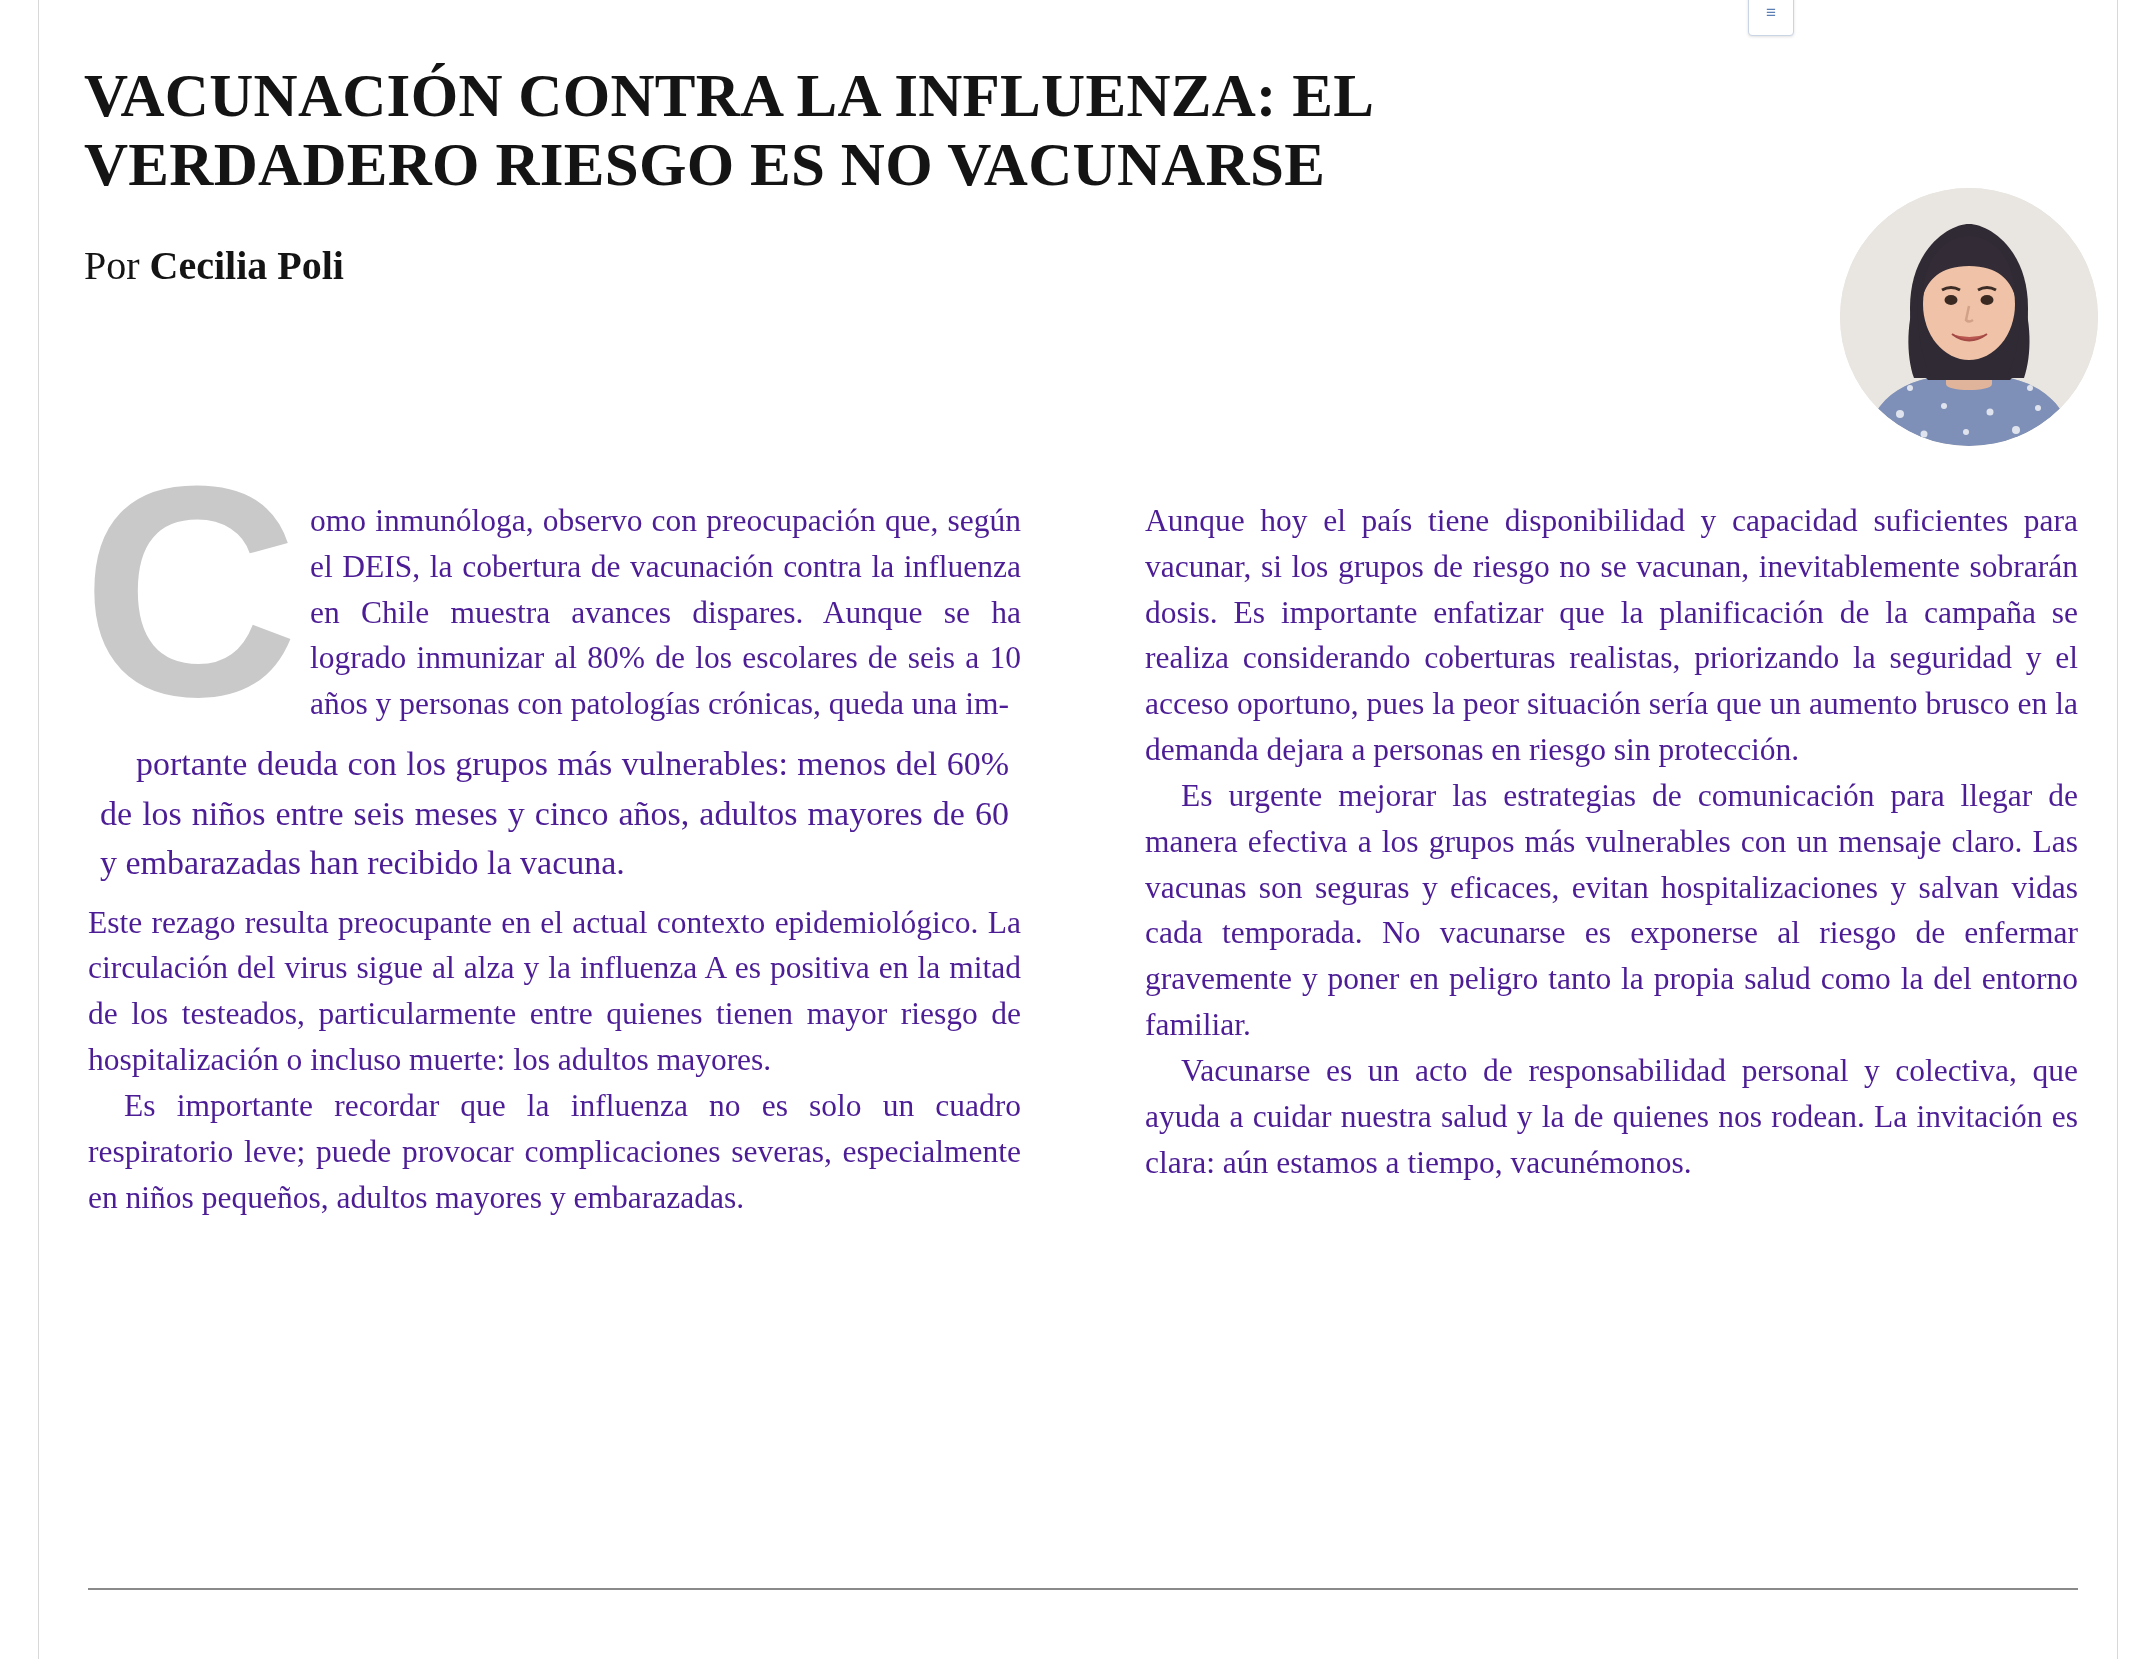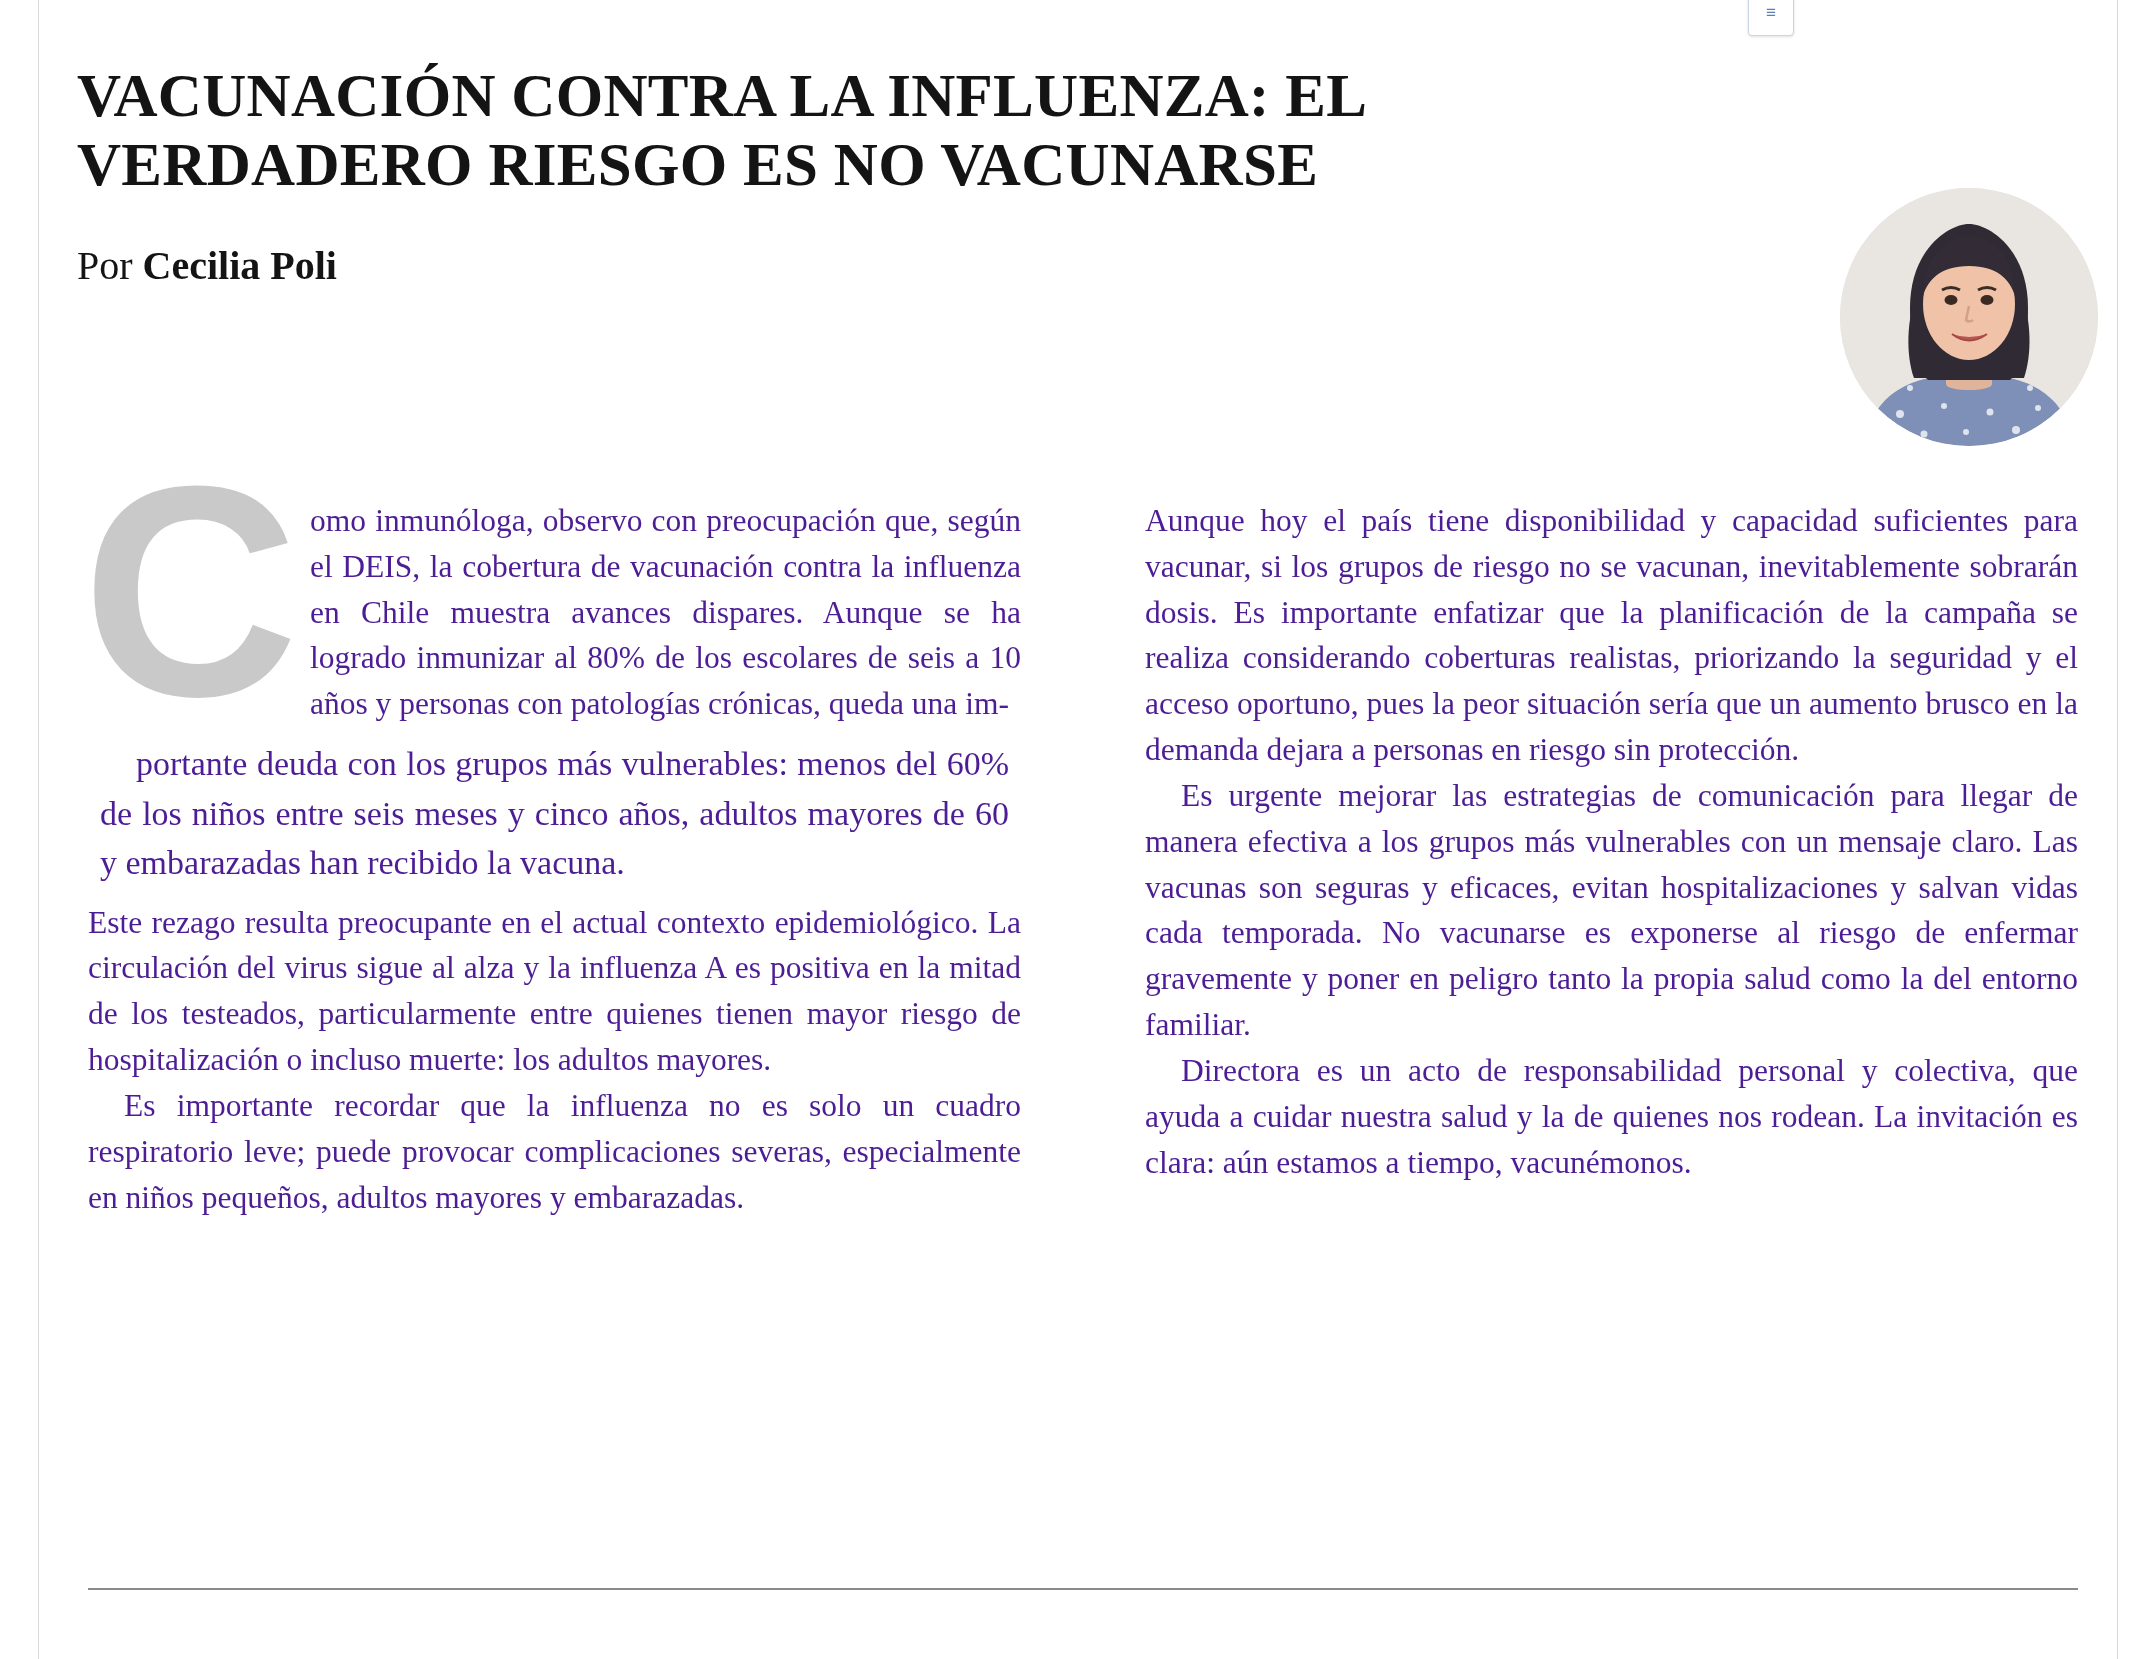--- a/index.html
+++ b/index.html
@@ -52,21 +52,21 @@
     display: flex;
     align-items: center;
     justify-content: center;
     color: #5b7fb4;
     font-size: 17px;
     font-family: "Liberation Sans", sans-serif;
   }
 
   .content {
     position: absolute;
-    left: 77px;
+    left: 84px;
     top: 62px;
     width: 1990px;
   }
 
   .headline {
     font-family: "Liberation Serif", serif;
     font-weight: bold;
     font-size: 61px;
     line-height: 1.13;
     letter-spacing: 0.3px;
@@ -256,18 +256,18 @@
           <p class="rest-lines">portante deuda con los grupos más vulnerables: menos del 60% de los niños entre seis meses y cinco años, adultos mayores de 60 y embarazadas han recibido la vacuna.</p>
         </div>
       </div>
       <p>Este rezago resulta preocupante en el actual contexto epidemiológico. La circulación del virus sigue al alza y la influenza A es positiva en la mitad de los testeados, particularmente entre quienes tienen mayor riesgo de hospitalización o incluso muerte: los adultos mayores.</p>
       <p>Es importante recordar que la influenza no es solo un cuadro respiratorio leve; puede provocar complicaciones severas, especialmente en niños pequeños, adultos mayores y embarazadas.</p>
     </div>
 
     <div class="col right">
       <p>Aunque hoy el país tiene disponibilidad y capacidad suficientes para vacunar, si los grupos de riesgo no se vacunan, inevitablemente sobrarán dosis. Es importante enfatizar que la planificación de la campaña se realiza considerando coberturas realistas, priorizando la seguridad y el acceso oportuno, pues la peor situación sería que un aumento brusco en la demanda dejara a personas en riesgo sin protección.</p>
       <p>Es urgente mejorar las estrategias de comunicación para llegar de manera efectiva a los grupos más vulnerables con un mensaje claro. Las vacunas son seguras y eficaces, evitan hospitalizaciones y salvan vidas cada temporada. No vacunarse es exponerse al riesgo de enfermar gravemente y poner en peligro tanto la propia salud como la del entorno familiar.</p>
-      <p>Directora es un acto de responsabilidad personal y colectiva, que ayuda a cuidar nuestra salud y la de quienes nos rodean. La invitación es clara: aún estamos a tiempo, vacunémonos.</p>
+      <p>Vacunarse es un acto de responsabilidad personal y colectiva, que ayuda a cuidar nuestra salud y la de quienes nos rodean. La invitación es clara: aún estamos a tiempo, vacunémonos.</p>
     </div>
   </div>
 
   <div class="bottom-rule"></div>
 </div>
 
 </body></html>

